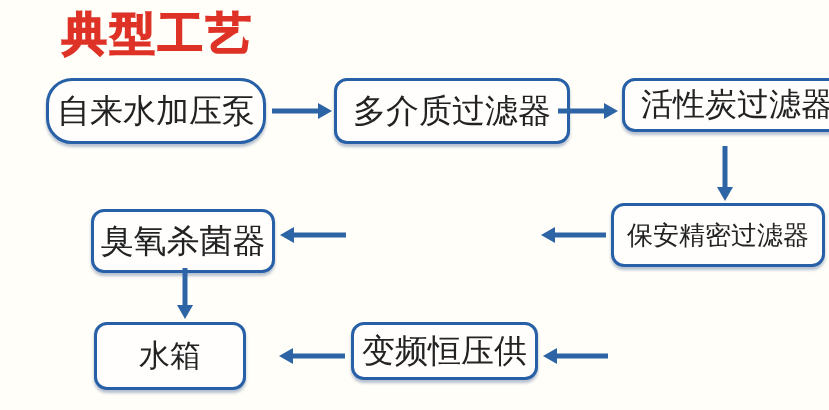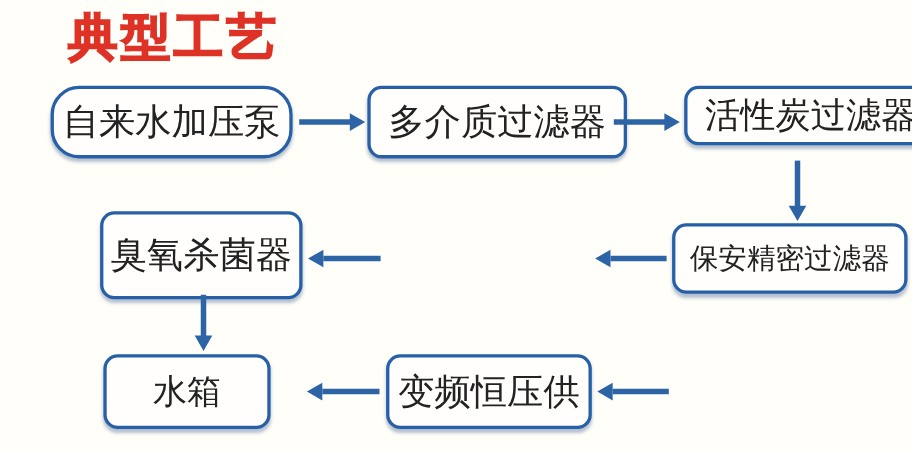--- a/index.html
+++ b/index.html
@@ -42,23 +42,23 @@
     box-shadow:0 3px 3px rgba(70,100,145,0.40);
     color:var(--color-text);
     font-size:33px;
     white-space:nowrap;
   }
   .n1{left:18px; top:78px; width:220px;height:66px;border-radius:26px;}
   .n2{left:306px;top:78px; width:236px;height:66px;}
   .n3{left:594px;top:78px; width:230px;height:54px;font-size:32px;}
   .n4{left:583px;top:203px;width:214px;height:64px;font-size:26px;}
   .n5{left:325px;top:203px;width:183px;height:64px;}
-  .n6{left:63px; top:192px;width:184px;height:80px;}
+  .n6{left:63px; top:209px;width:184px;height:64px;}
   .n7{left:66px; top:322px;width:152px;height:68px;font-size:31px;}
-  .n8{left:323px;top:322px;width:187px;height:68px;}
+  .n8{left:323px;top:322px;width:187px;height:58px;}
   .n9{left:587px;top:322px;width:178px;height:68px;}
   .arrow-layer{
     position:absolute;
     left:0;top:0;
     width:829px;height:410px;
     pointer-events:none;
   }
   .arrow-layer line{stroke:var(--color-arrow);stroke-width:5;}
   .arrow-layer polygon{fill:var(--color-arrow);}
 </style>

